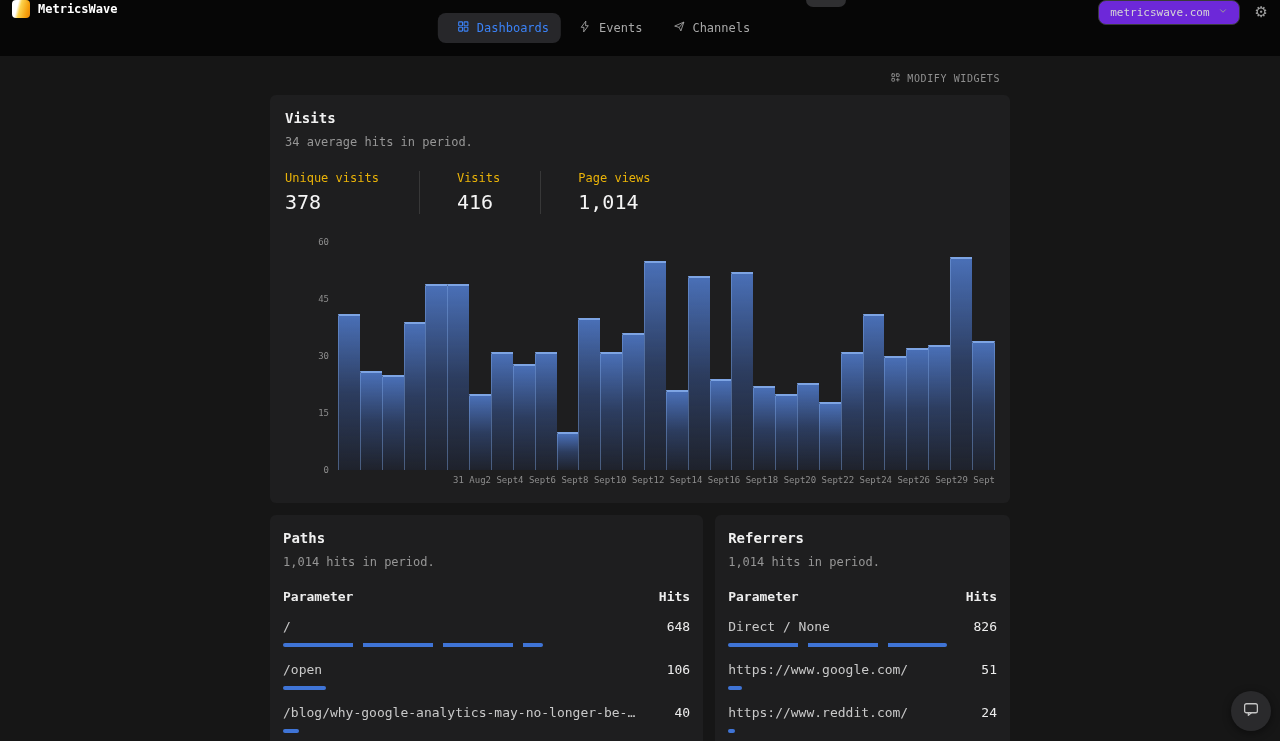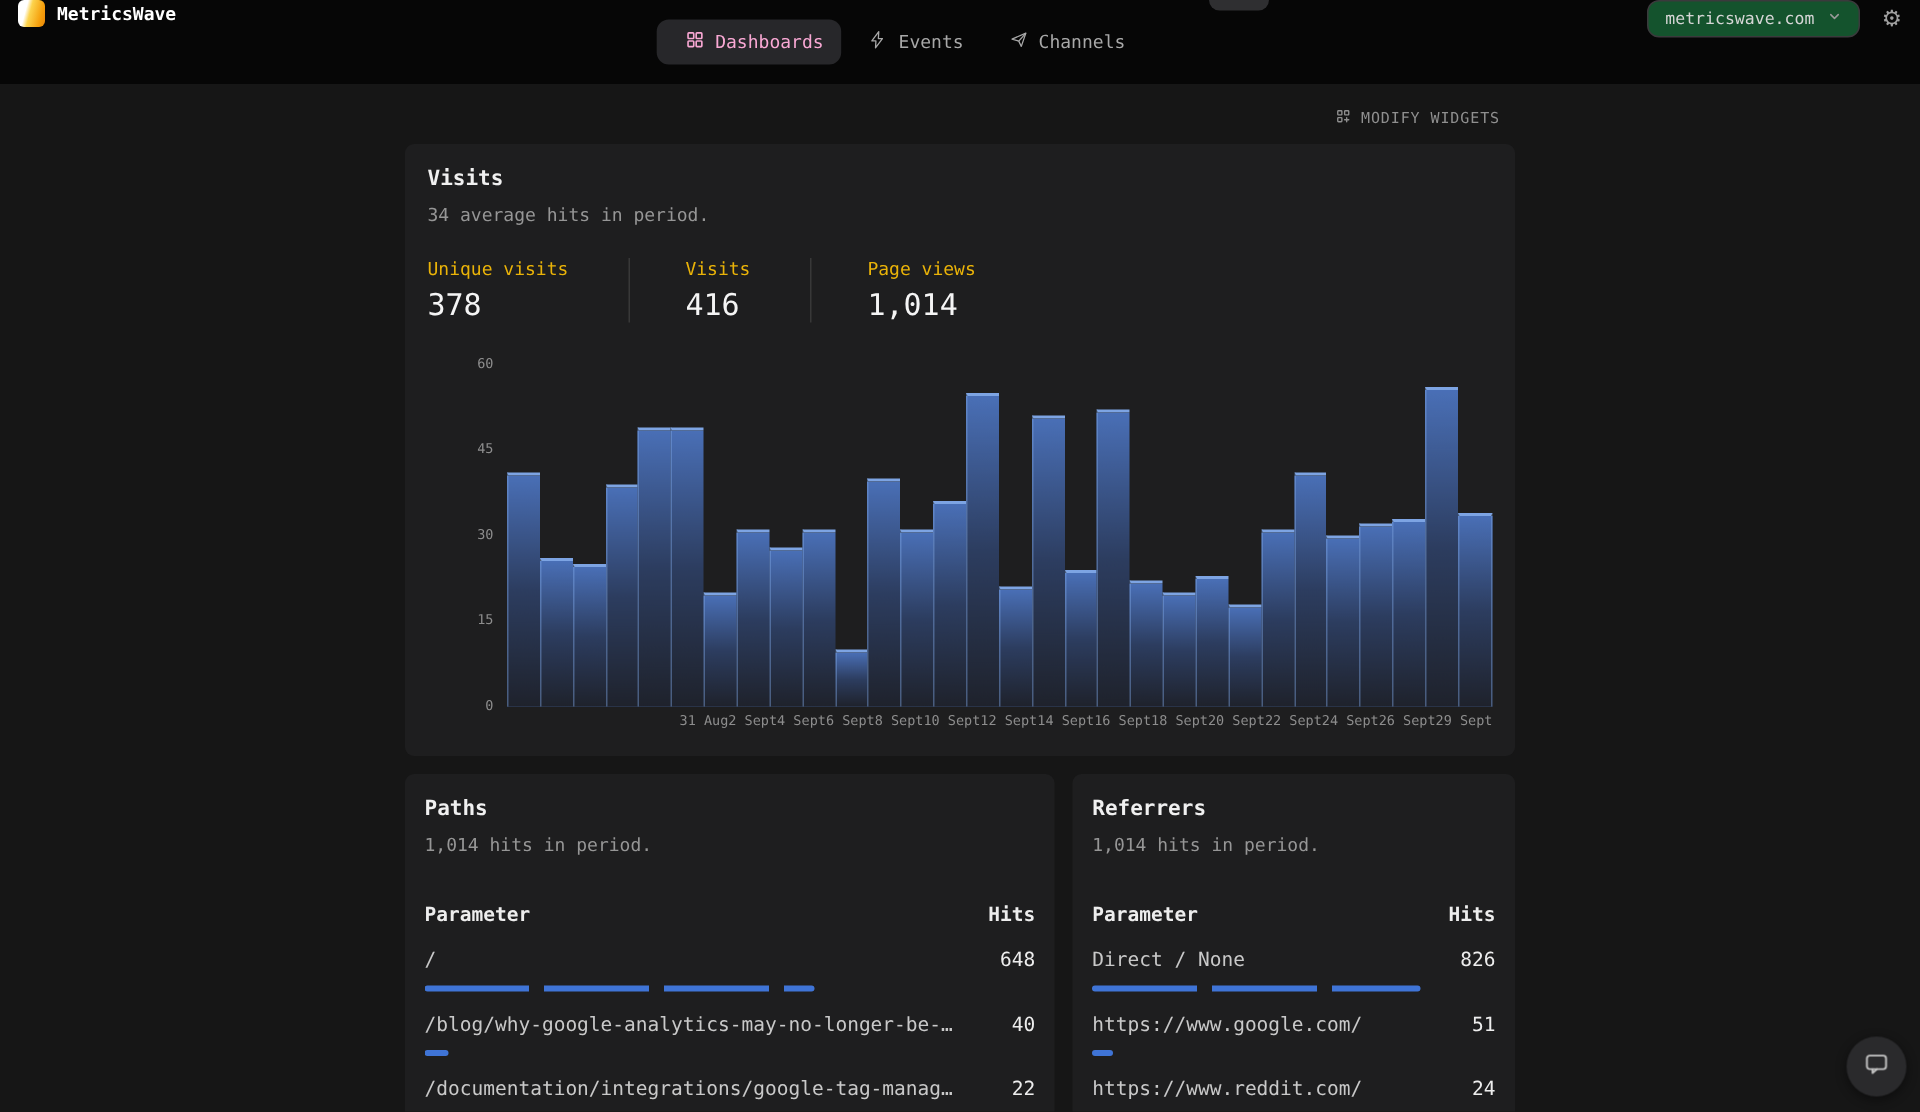--- a/index.html
+++ b/index.html
@@ -10,24 +10,24 @@
   .nav { position:relative; height:56px; background:#060606; display:flex; align-items:flex-start; padding:0 12px; z-index:5; }
   .notch { position:absolute; top:0; left:806px; width:40px; height:7px; background:#2f2f31; border-radius:0 0 10px 10px; }
   .brand { display:flex; align-items:center; gap:8px; cursor:pointer; }
   .logo { width:18px; height:18px; border-radius:4px;
     background:linear-gradient(105deg,#ffffff 0 30%,#fcd34d 45%,#f59e0b 80%,#e8860a 100%); }
   .brand-name { font-size:12px; font-weight:bold; color:#ffffff; }
   .nav-center { position:absolute; left:calc(50% - 40px); top:0; height:100%; transform:translateX(-50%);
     display:flex; align-items:center; gap:6px; }
   .nav-item { display:flex; align-items:center; gap:7px; padding:7px 12px; border-radius:8px;
     font-size:12px; color:#a8a8a8; cursor:pointer; white-space:nowrap; }
-  .nav-item.active { background:#27272a; color:#f9a8d4;padding-left:19px; }
+  .nav-item.active { background:#27272a; color:#3b82f6;padding-left:19px; }
   .nav-item svg { width:13px; height:13px; }
   .nav-right { margin-left:auto; display:flex; align-items:center; gap:15px; }
-  .site-pill { display:flex; align-items:center; gap:8px; background:#14532d; border:1px solid #3a3a3c;
+  .site-pill { display:flex; align-items:center; gap:8px; background:#6d28d9; border:1px solid #3a3a3c;
     border-radius:8px; padding:5px 11px; font-size:11px; color:#d6d6d6; cursor:pointer; }
   .site-pill svg { width:10px; height:10px; color:#9a9a9a; }
   .gear { font-size:15px; color:#a0a0a0; cursor:pointer; line-height:1;
     font-family:"DejaVu Sans","Liberation Sans",sans-serif; }
 
   
   .main { width:740px; margin:0 auto; }
   .toolbar-row { display:flex; justify-content:flex-end; margin-top:16px; padding-right:10px; }
   .modify-btn { display:flex; align-items:center; gap:6px; font-size:10px; letter-spacing:.6px;
     color:#8f8f8f; cursor:pointer; }
@@ -55,21 +55,21 @@
   .bar { flex:1;
     background:linear-gradient(180deg,rgba(77,118,195,.92) 0%,rgba(56,86,148,.55) 50%,rgba(32,46,82,.25) 100%);
     border-top:2px solid #7da4e3; border-left:1px solid rgba(125,164,227,.45); }
   .bar:last-child { border-right:1px solid rgba(125,164,227,.45); }
   .x-axis { margin-left:53px; display:flex; justify-content:flex-end; margin-top:5px; }
   .xtick { font-size:9px; color:#8d8d8d; white-space:nowrap; }
 
   
   .widgets-row { display:grid; grid-template-columns:1fr 1fr; gap:12px; margin-top:12px; }
   .table-card { padding:15px 13px 30px; }
-  .table-head { display:flex; justify-content:space-between; margin-top:33px;
+  .table-head { display:flex; justify-content:space-between; margin-top:20px;
     font-size:13px; font-weight:bold; color:#ededed; }
   .trow { margin-top:15px; }
   .trow-line { display:flex; justify-content:space-between; align-items:baseline; gap:8px; font-size:13px; }
   .param { color:#c9c9c9; overflow:hidden; text-overflow:ellipsis; white-space:nowrap; max-width:88%; }
   .hits { color:#ededed; flex:none; }
   .row-bar { margin-top:9px; height:4px; border-radius:2px;
     background:repeating-linear-gradient(90deg,#3f74d6 0,#3f74d6 70px,transparent 70px,transparent 80px); }
 
   
   .chat-fab { position:fixed; right:9px; bottom:10px; width:40px; height:40px; border-radius:50%;
@@ -241,20 +241,27 @@
 
       <div class="trow">
         <div class="trow-line">
           <span class="param">/</span>
           <span class="hits">648</span>
         </div>
         <div class="row-bar" style="width: 63.9%;"></div>
       </div>
       <div class="trow">
         <div class="trow-line">
+          <span class="param">/open</span>
+          <span class="hits">106</span>
+        </div>
+        <div class="row-bar" style="width: 10.5%;"></div>
+      </div>
+      <div class="trow">
+        <div class="trow-line">
           <span class="param">/blog/why-google-analytics-may-no-longer-be-enou…</span>
           <span class="hits">40</span>
         </div>
         <div class="row-bar" style="width: 3.9%;"></div>
       </div>
       <div class="trow">
         <div class="trow-line">
           <span class="param">/documentation/integrations/google-tag-manager</span>
           <span class="hits">22</span>
         </div>

